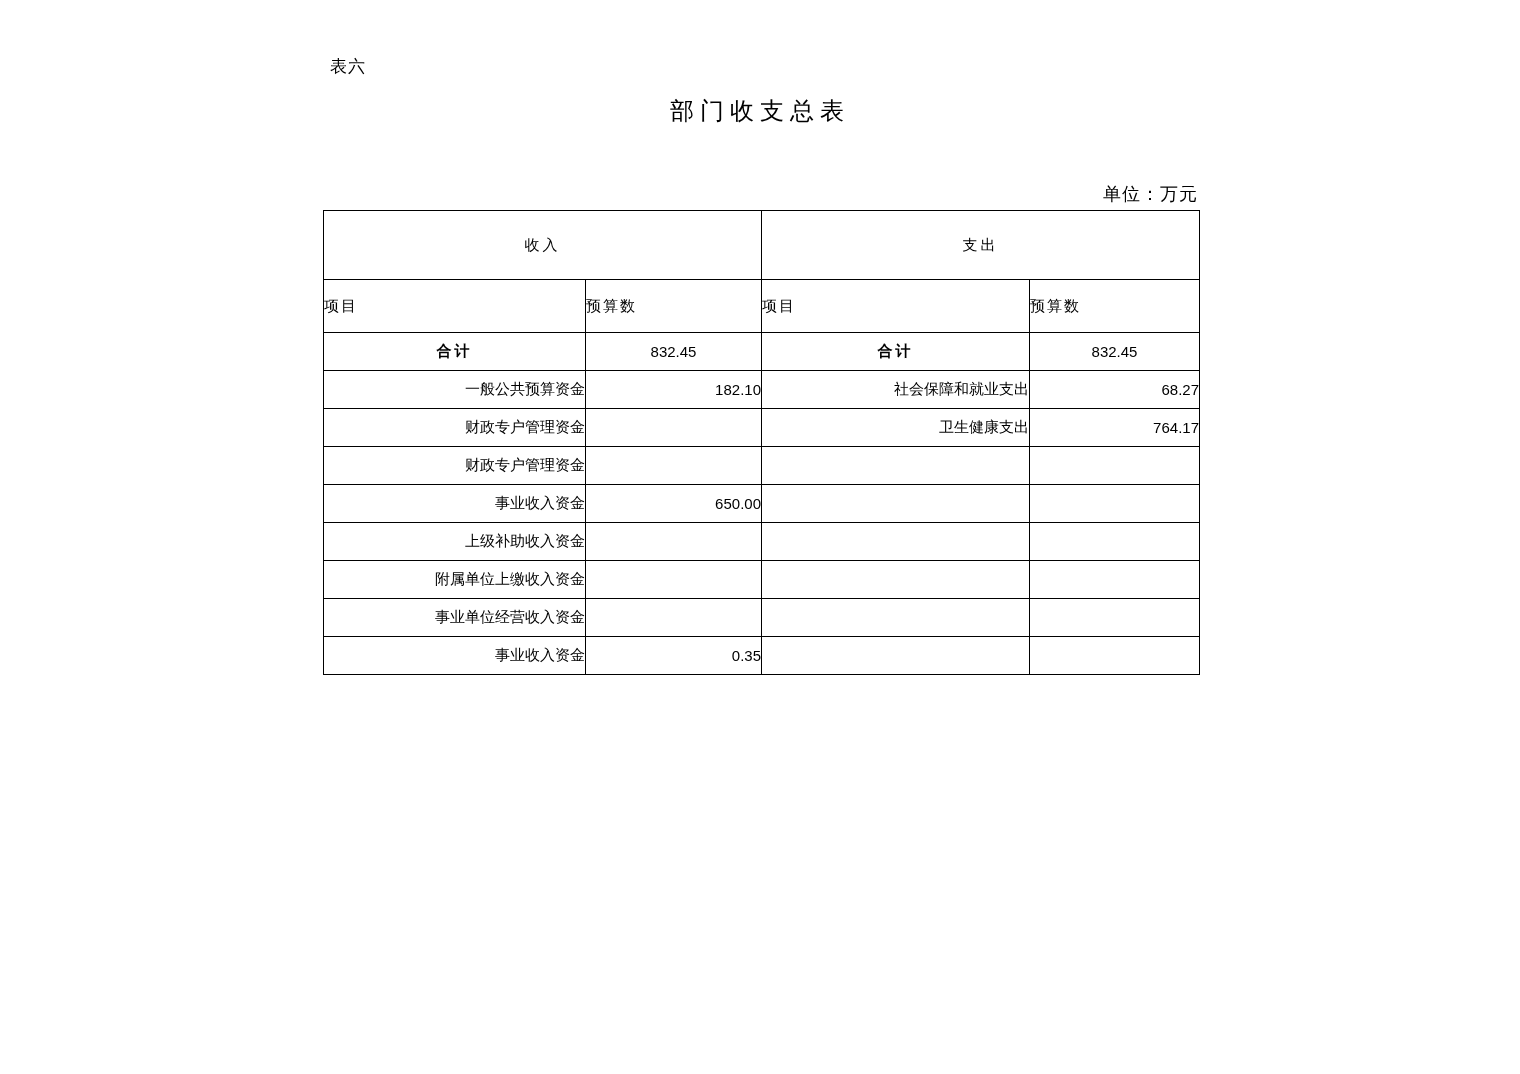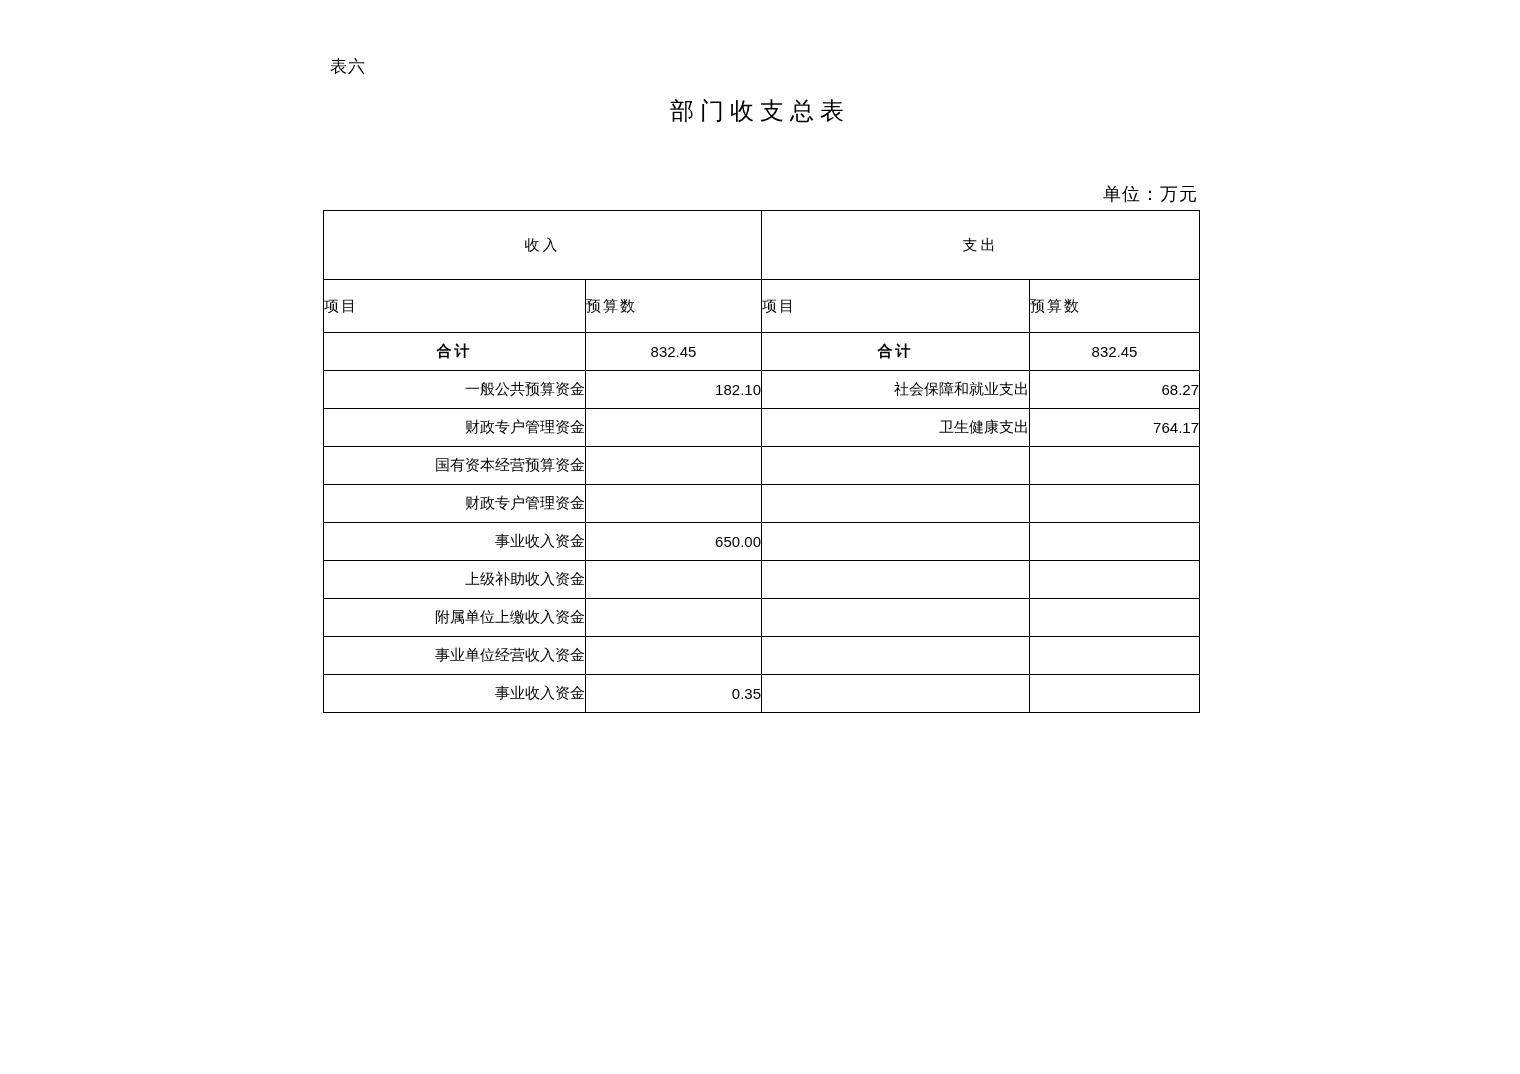--- a/index.html
+++ b/index.html
@@ -143,26 +143,20 @@
         <td class="item-cell">社会保障和就业支出</td>
         <td class="num-cell">68.27</td>
       </tr>
       <tr>
         <td class="item-cell">财政专户管理资金</td>
         <td class="num-cell"></td>
         <td class="item-cell">卫生健康支出</td>
         <td class="num-cell">764.17</td>
       </tr>
       <tr>
-        <td class="item-cell">国有资本经营预算资金</td>
-        <td class="num-cell"></td>
-        <td class="item-cell"></td>
-        <td class="num-cell"></td>
-      </tr>
-      <tr>
         <td class="item-cell">财政专户管理资金</td>
         <td class="num-cell"></td>
         <td class="item-cell"></td>
         <td class="num-cell"></td>
       </tr>
       <tr>
         <td class="item-cell">事业收入资金</td>
         <td class="num-cell">650.00</td>
         <td class="item-cell"></td>
         <td class="num-cell"></td>

